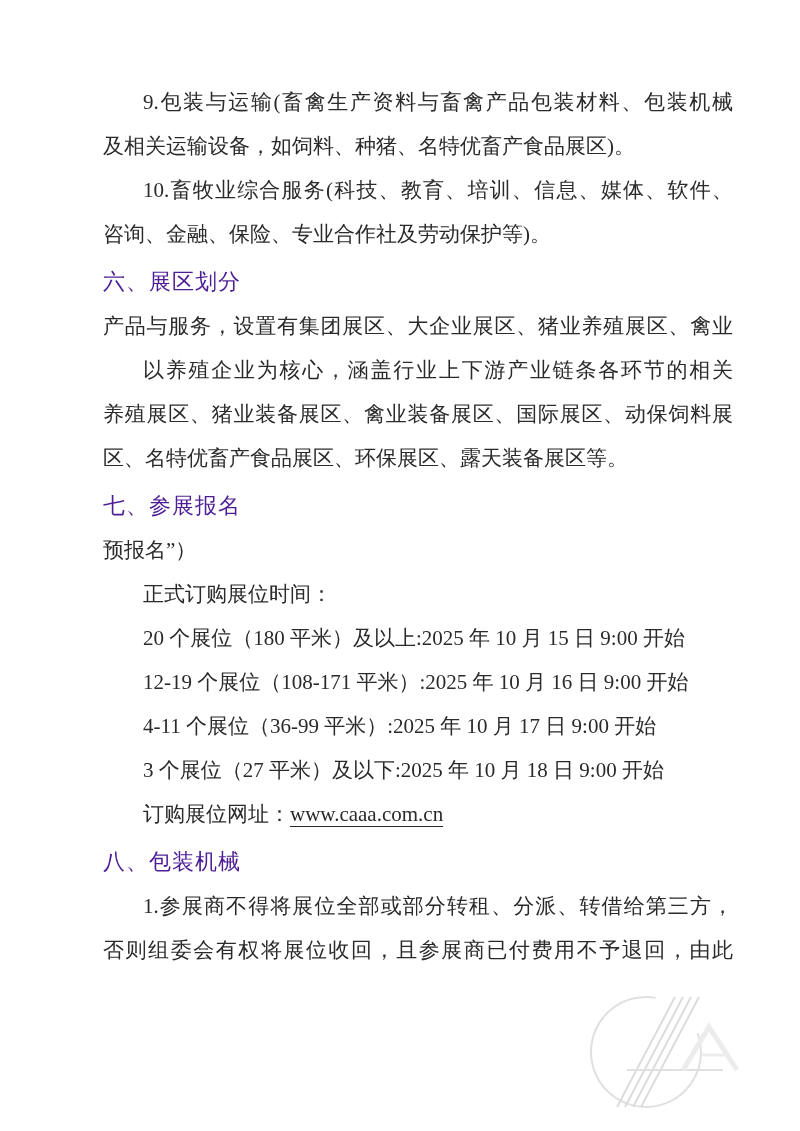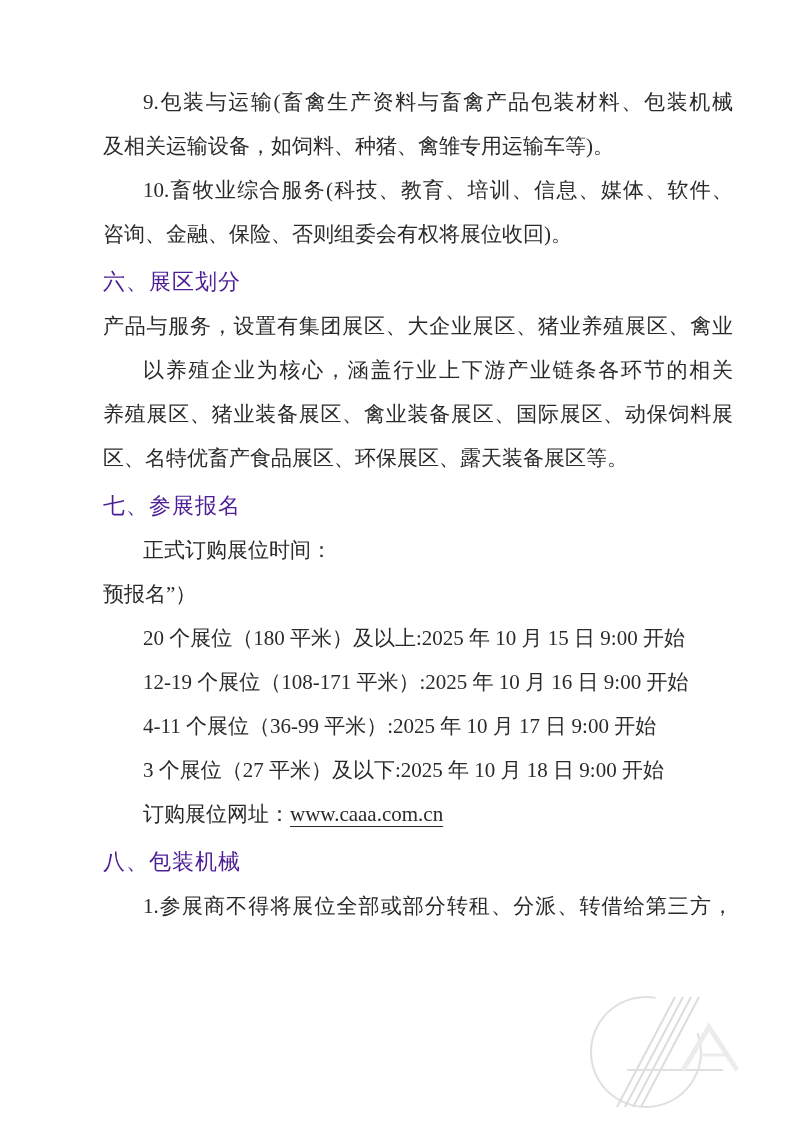--- a/index.html
+++ b/index.html
@@ -69,39 +69,40 @@
     <path d="M58 132 L116 22" stroke="#dcdcdc" stroke-width="2" fill="none"></path>
     <path d="M66 132 L124 22" stroke="#dcdcdc" stroke-width="2" fill="none"></path>
     <path d="M52 95 L148 95" stroke="#e0e0e0" stroke-width="2" fill="none"></path>
     <path d="M108 95 L134 52 L162 95" stroke="#ececec" stroke-width="5" fill="none"></path>
     <path d="M126 80 L152 80" stroke="#ececec" stroke-width="3" fill="none"></path>
   </svg>
 
   <div class="content">
 
     <div class="line indent fill">9.包装与运输(畜禽生产资料与畜禽产品包装材料、包装机械</div>
-    <div class="line">及相关运输设备，如饲料、种猪、禽雏专用运输车等)。</div>
+    <div class="line">及相关运输设备，如饲料、种猪、名特优畜产食品展区)。</div>
 
     <div class="line indent fill">10.畜牧业综合服务(科技、教育、培训、信息、媒体、软件、</div>
-    <div class="line">咨询、金融、保险、否则组委会有权将展位收回)。</div>
+    <div class="line">咨询、金融、保险、专业合作社及劳动保护等)。</div>
 
     <div class="heading">六、展区划分</div>
     <div class="line fill">产品与服务，设置有集团展区、大企业展区、猪业养殖展区、禽业</div>
     <div class="line indent fill">以养殖企业为核心，涵盖行业上下游产业链条各环节的相关</div>
     <div class="line fill">养殖展区、猪业装备展区、禽业装备展区、国际展区、动保饲料展</div>
     <div class="line">区、名特优畜产食品展区、环保展区、露天装备展区等。</div>
 
     <div class="heading">七、参展报名</div>
+    <div class="line">预报名”）</div>
     <div class="line indent">正式订购展位时间：</div>
-    <div class="line">预报名”）</div>
     <div class="line indent">20 个展位（180 平米）及以上:2025 年 10 月 15 日 9:00 开始</div>
     <div class="line indent">12-19 个展位（108-171 平米）:2025 年 10 月 16 日 9:00 开始</div>
     <div class="line indent">4-11 个展位（36-99 平米）:2025 年 10 月 17 日 9:00 开始</div>
     <div class="line indent">3 个展位（27 平米）及以下:2025 年 10 月 18 日 9:00 开始</div>
     <div class="line indent">
       <span>订购展位网址：</span><span class="url">www.caaa.com.cn</span>
     </div>
 
     <div class="heading">八、包装机械</div>
     <div class="line indent fill">1.参展商不得将展位全部或部分转租、分派、转借给第三方，</div>
+    <div class="line fill">否则组委会有权将展位收回，且参展商已付费用不予退回，由此</div>
 
   </div>
 </div>
 
 </body></html>

